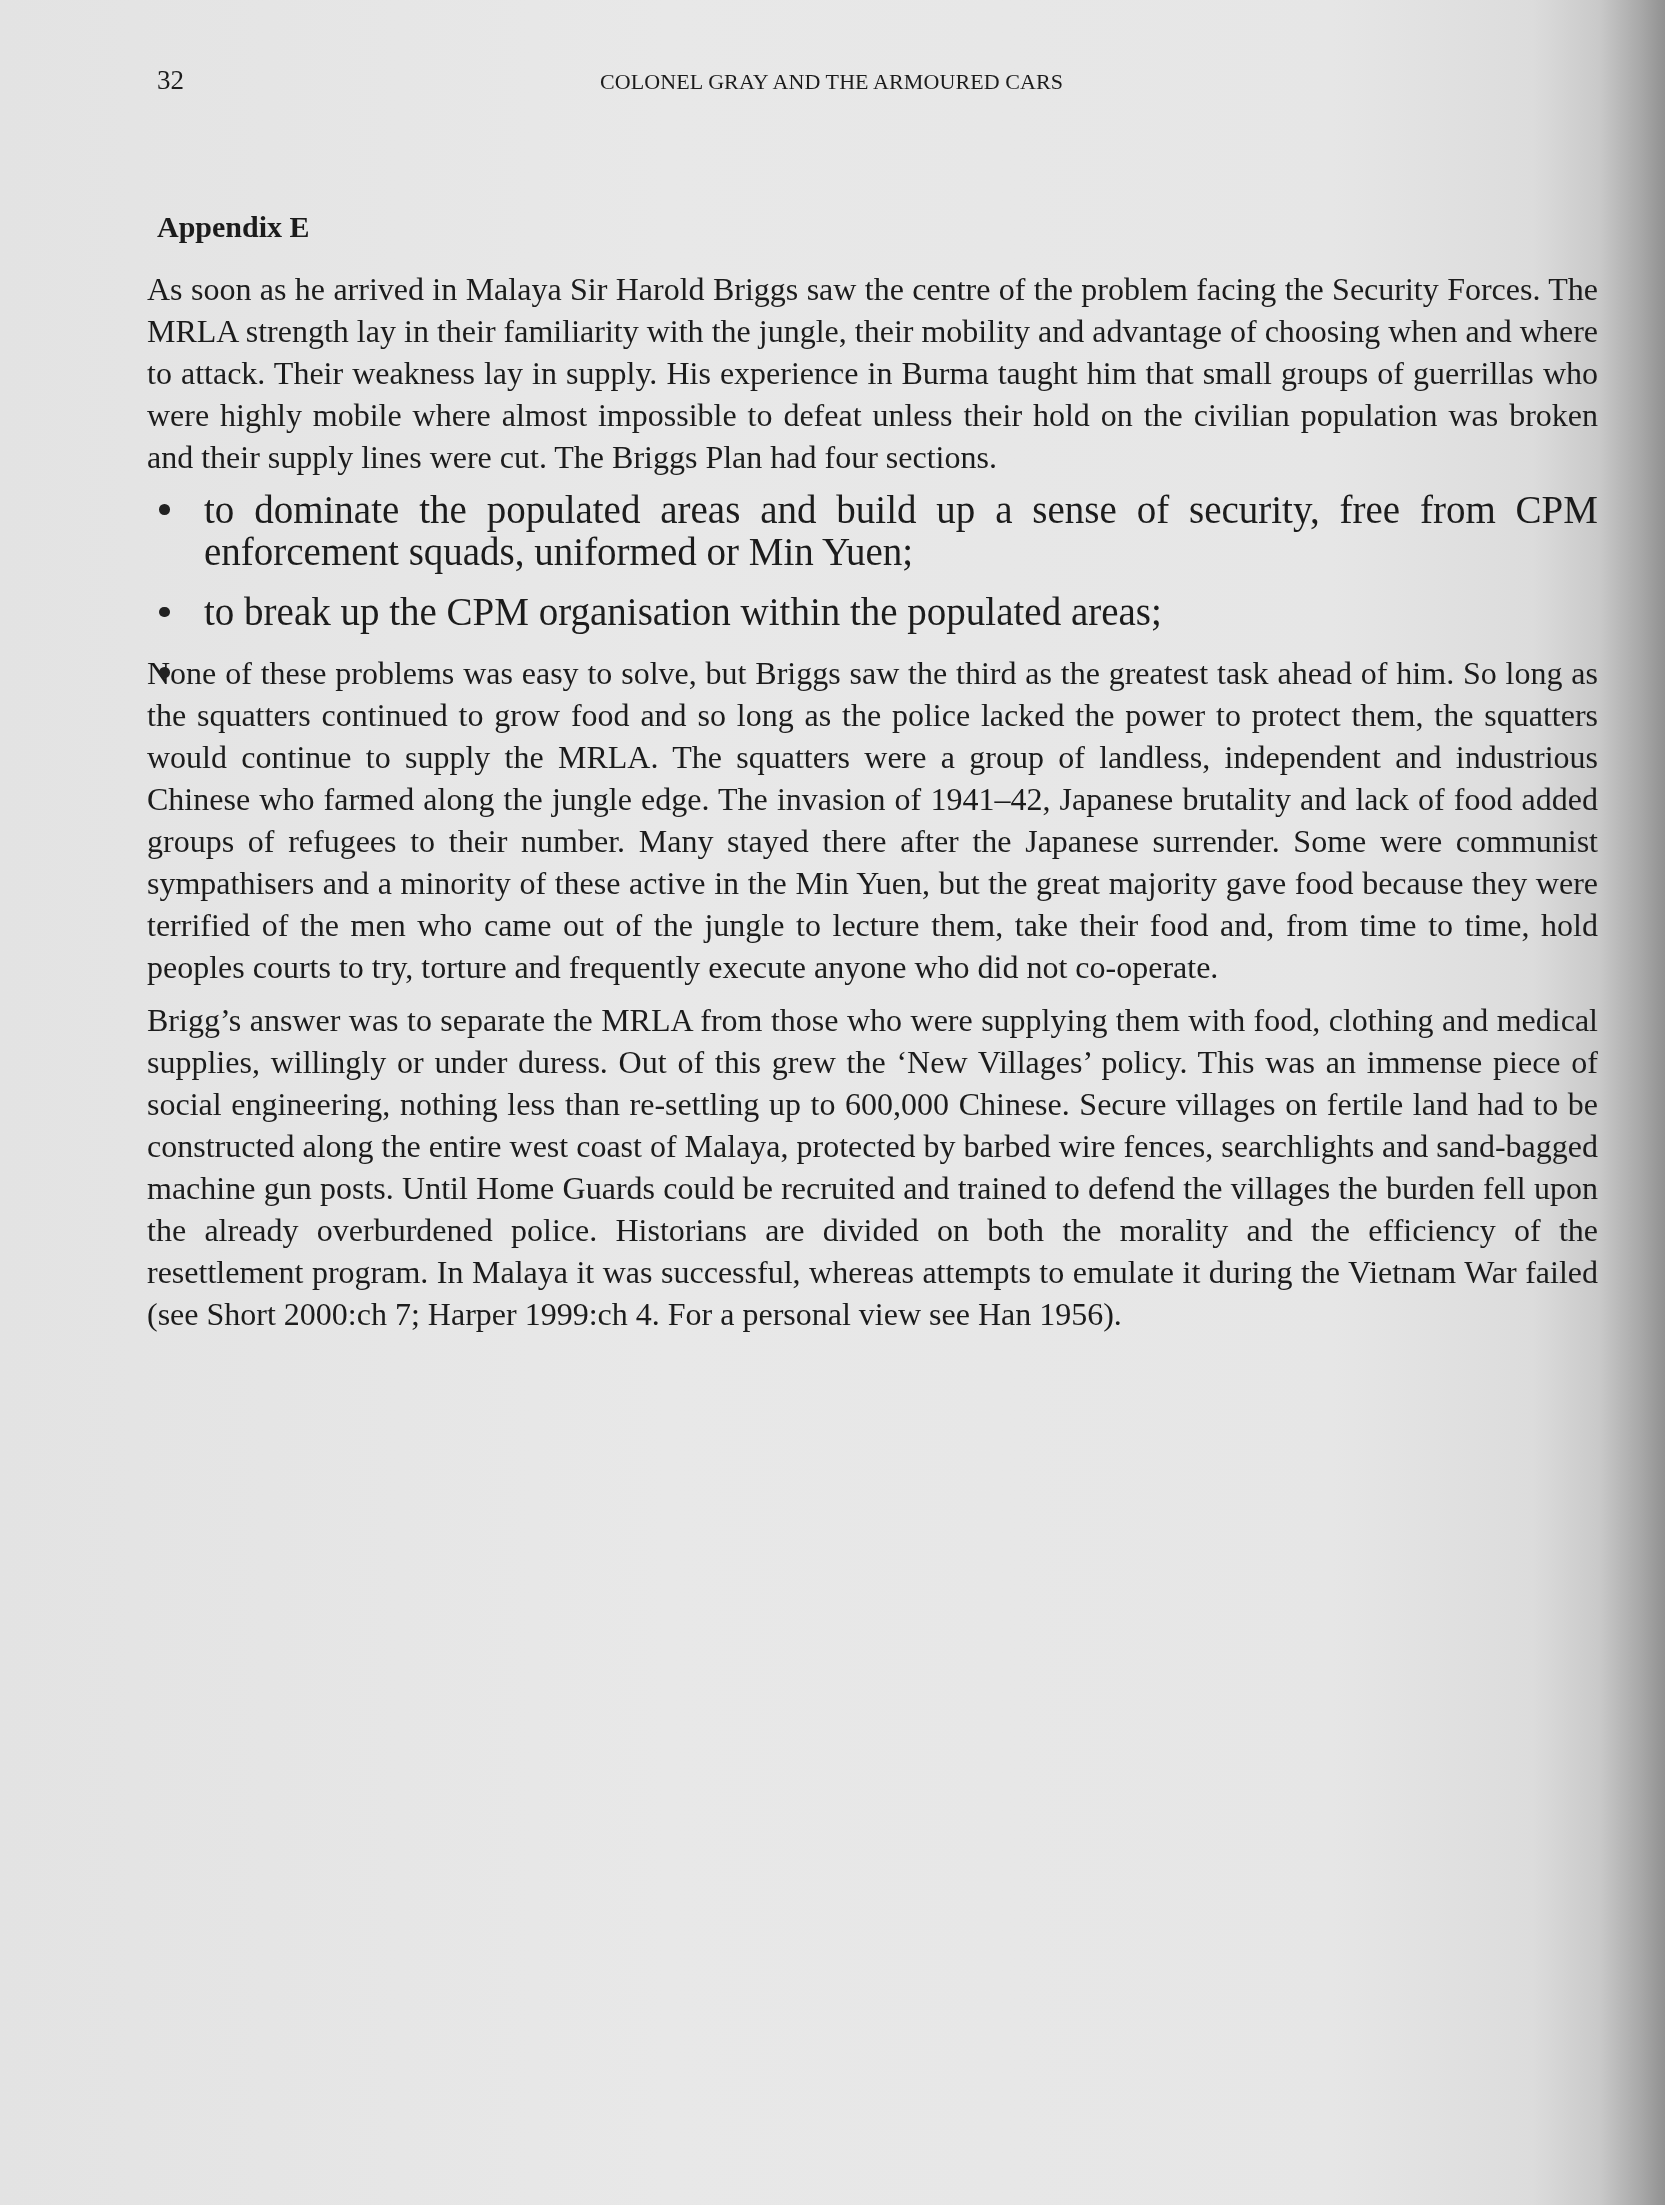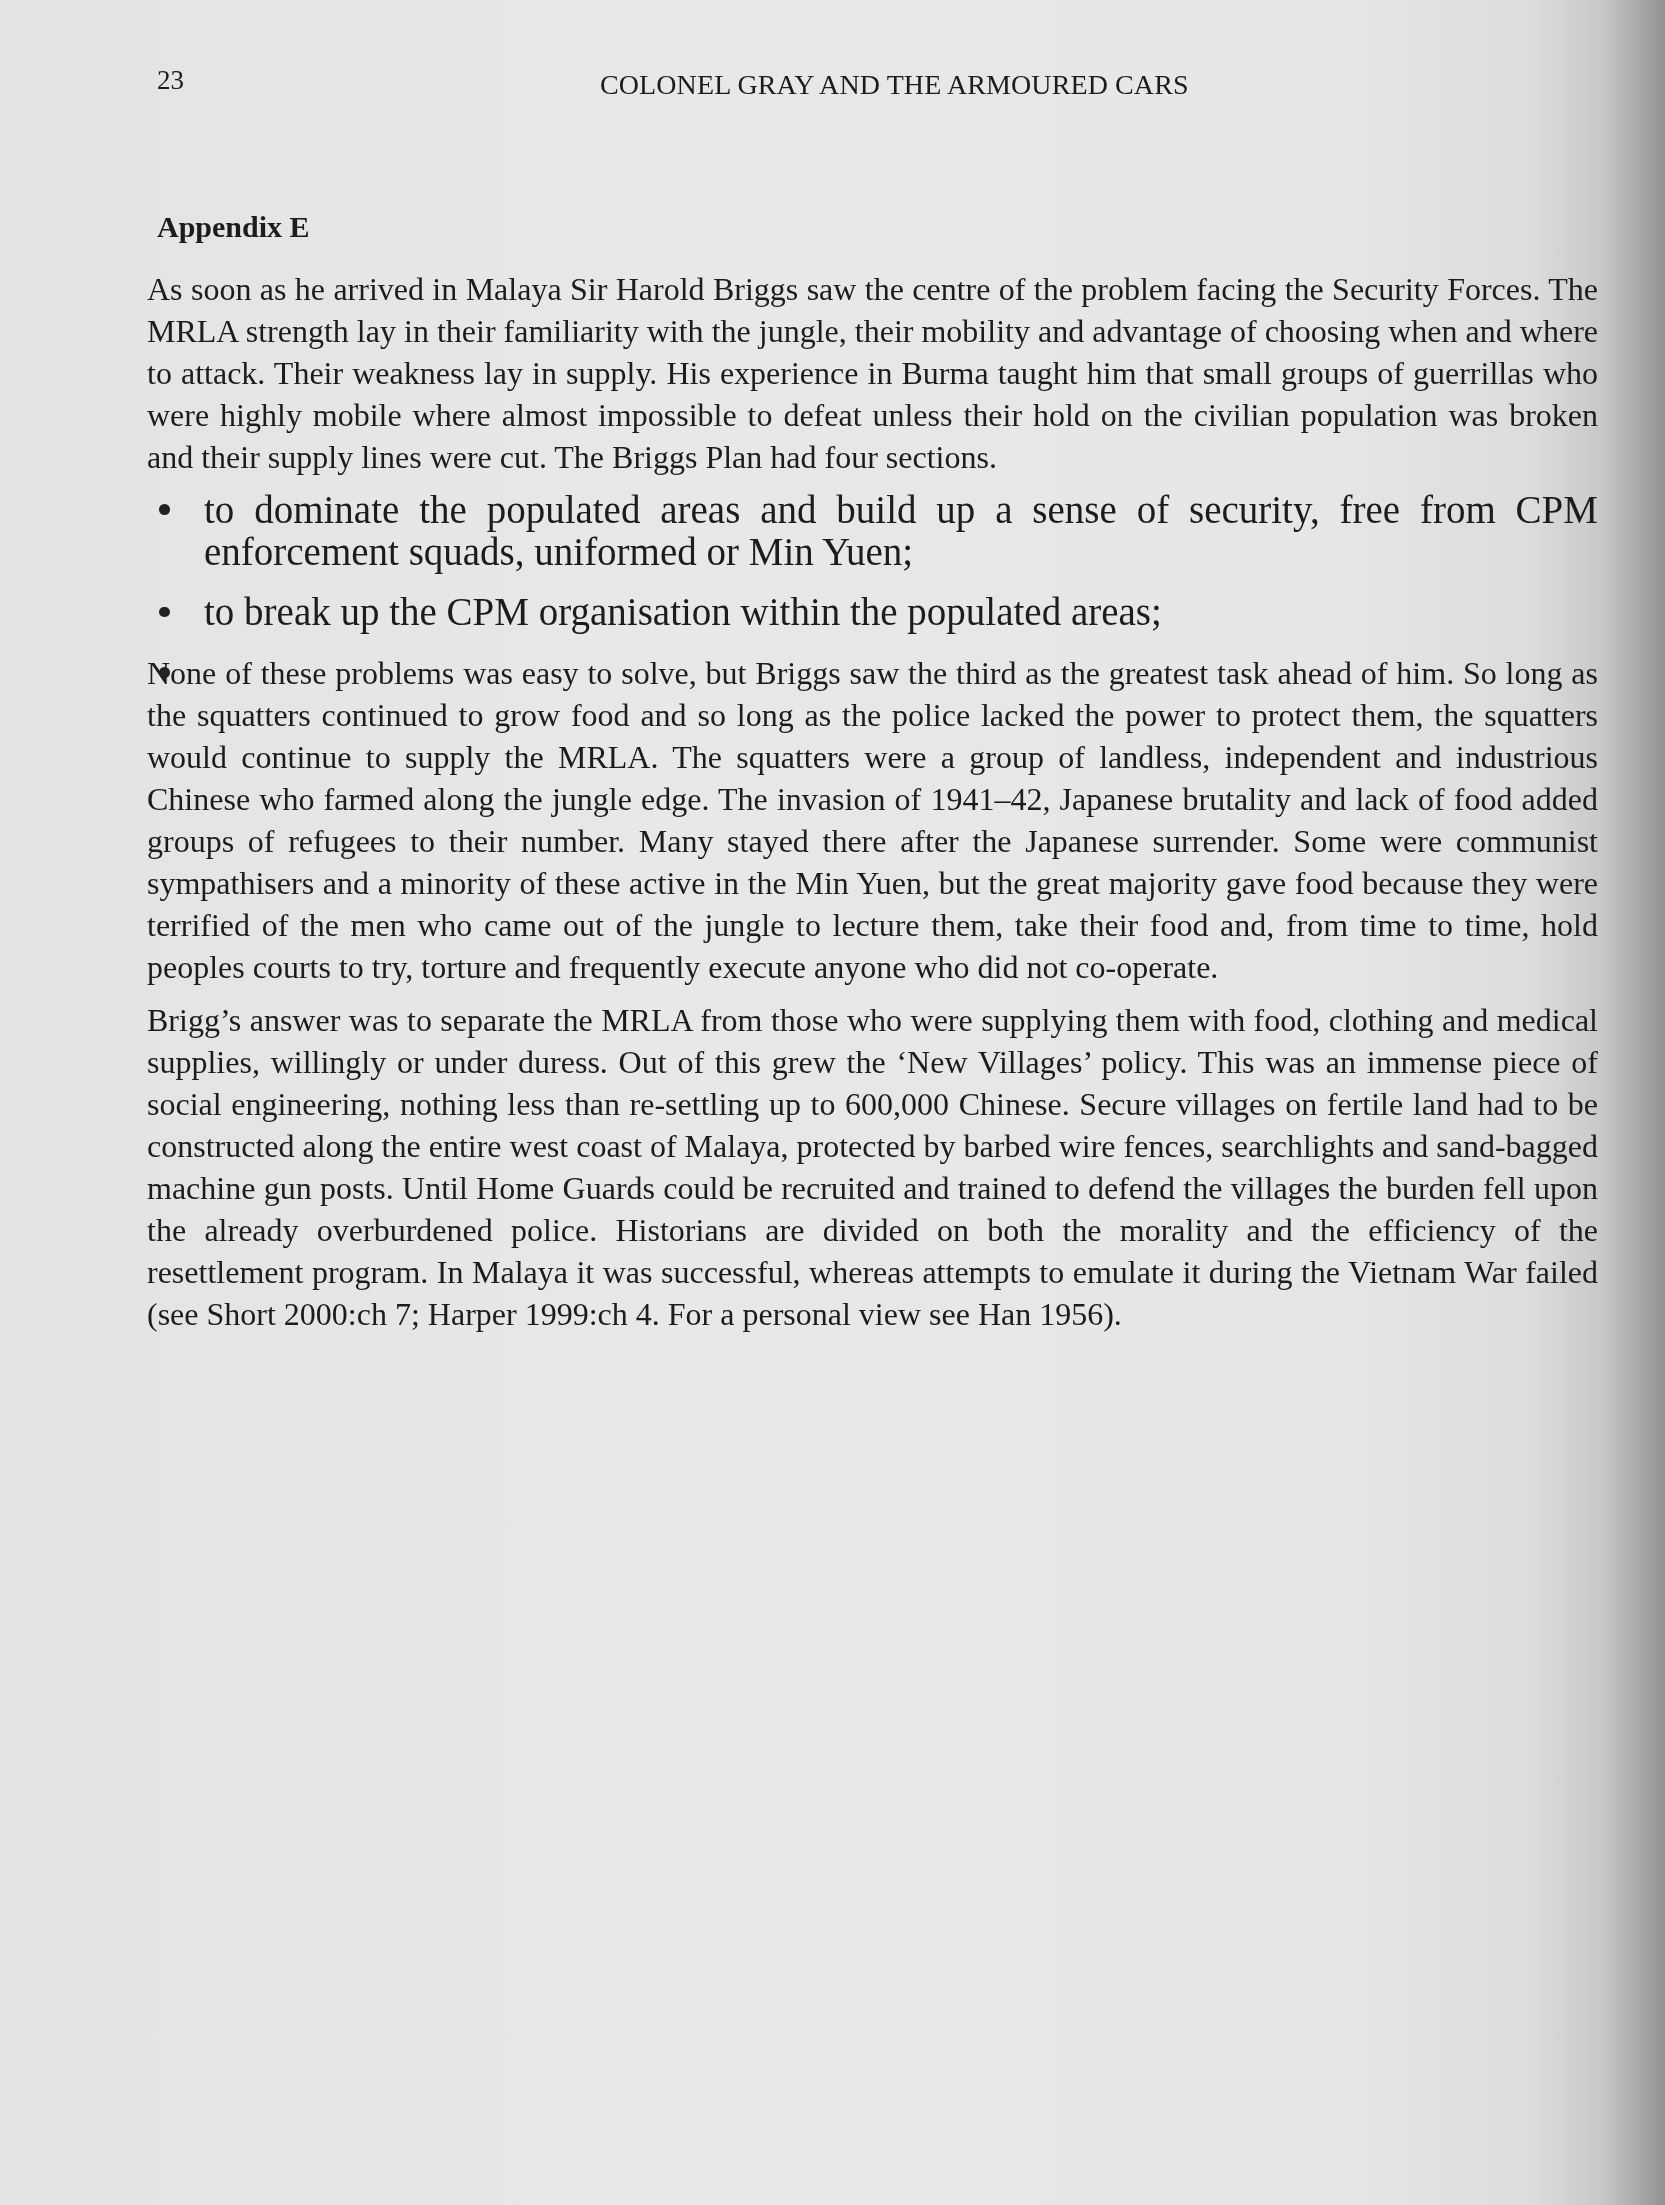--- a/index.html
+++ b/index.html
@@ -31,21 +31,21 @@
   .page-number {
     position: absolute;
     left: 0;
     top: 0;
     font-size: 27px;
   }
   .running-title {
     position: absolute;
     left: 443px;
     top: 4.2px;
-    font-size: 28px;
+    font-size: 22px;
     letter-spacing: 0.1px;
   }
   .content {
     position: absolute;
     left: 147px;
     top: 161px;
     width: 1451px;
     margin-top: 48px;
   }
   .appendix-label {
@@ -89,21 +89,21 @@
     border-radius: 50%;
     background: #222;
   }
 </style>
 </head>
 <body>
 
 <div class="page">
 
   <div class="running-head">
-    <span class="page-number">23</span>
+    <span class="page-number">32</span>
     <span class="running-title">COLONEL GRAY AND THE ARMOURED CARS</span>
   </div>
 
   <div class="content">
     <h3 class="appendix-label">Appendix E</h3>
 
     <p class="para">As soon as he arrived in Malaya Sir Harold Briggs saw the centre of the problem facing the Security Forces. The MRLA strength lay in their familiarity with the jungle, their mobility and advantage of choosing when and where to attack. Their weakness lay in supply. His experience in Burma taught him that small groups of guerrillas who were highly mobile where almost impossible to defeat unless their hold on the civilian population was broken and their supply lines were cut. The Briggs Plan had four sections.</p>
 
     <ul class="bullets">
       <li class="bullet-item">

